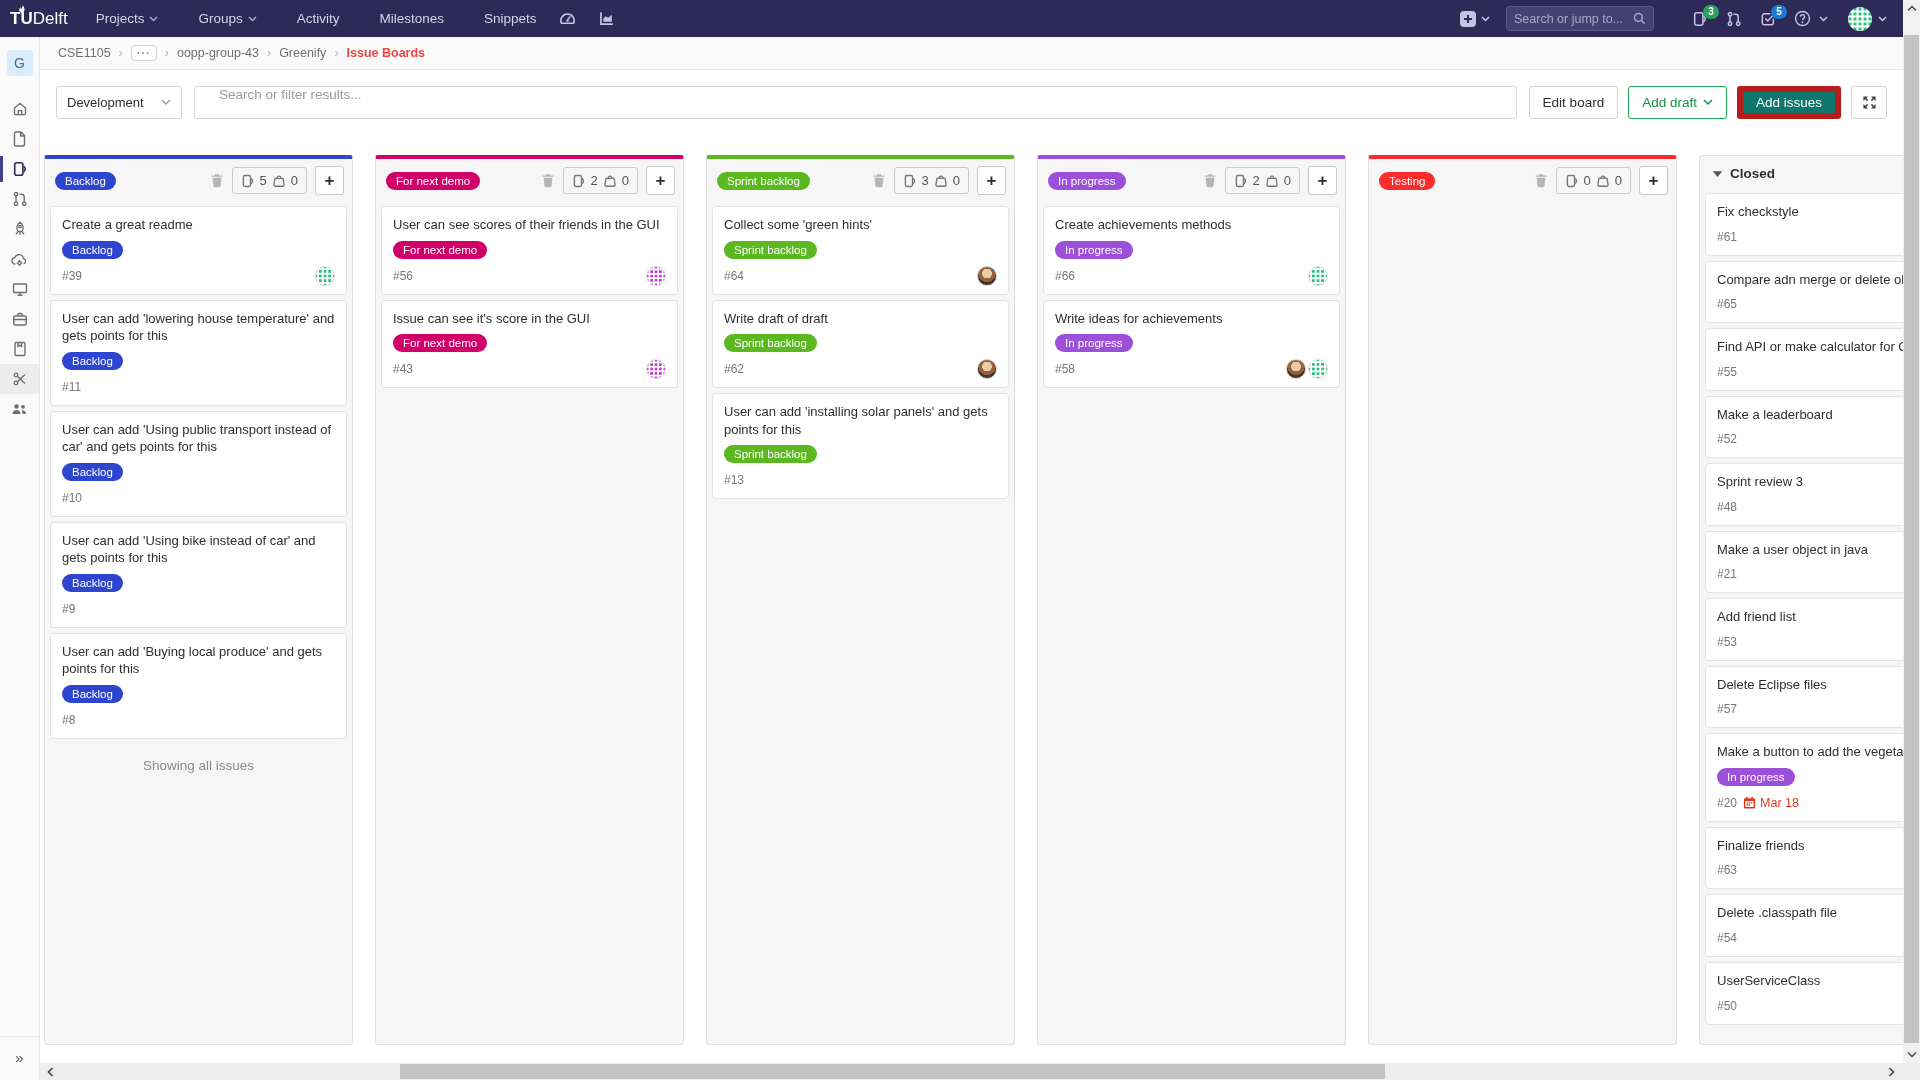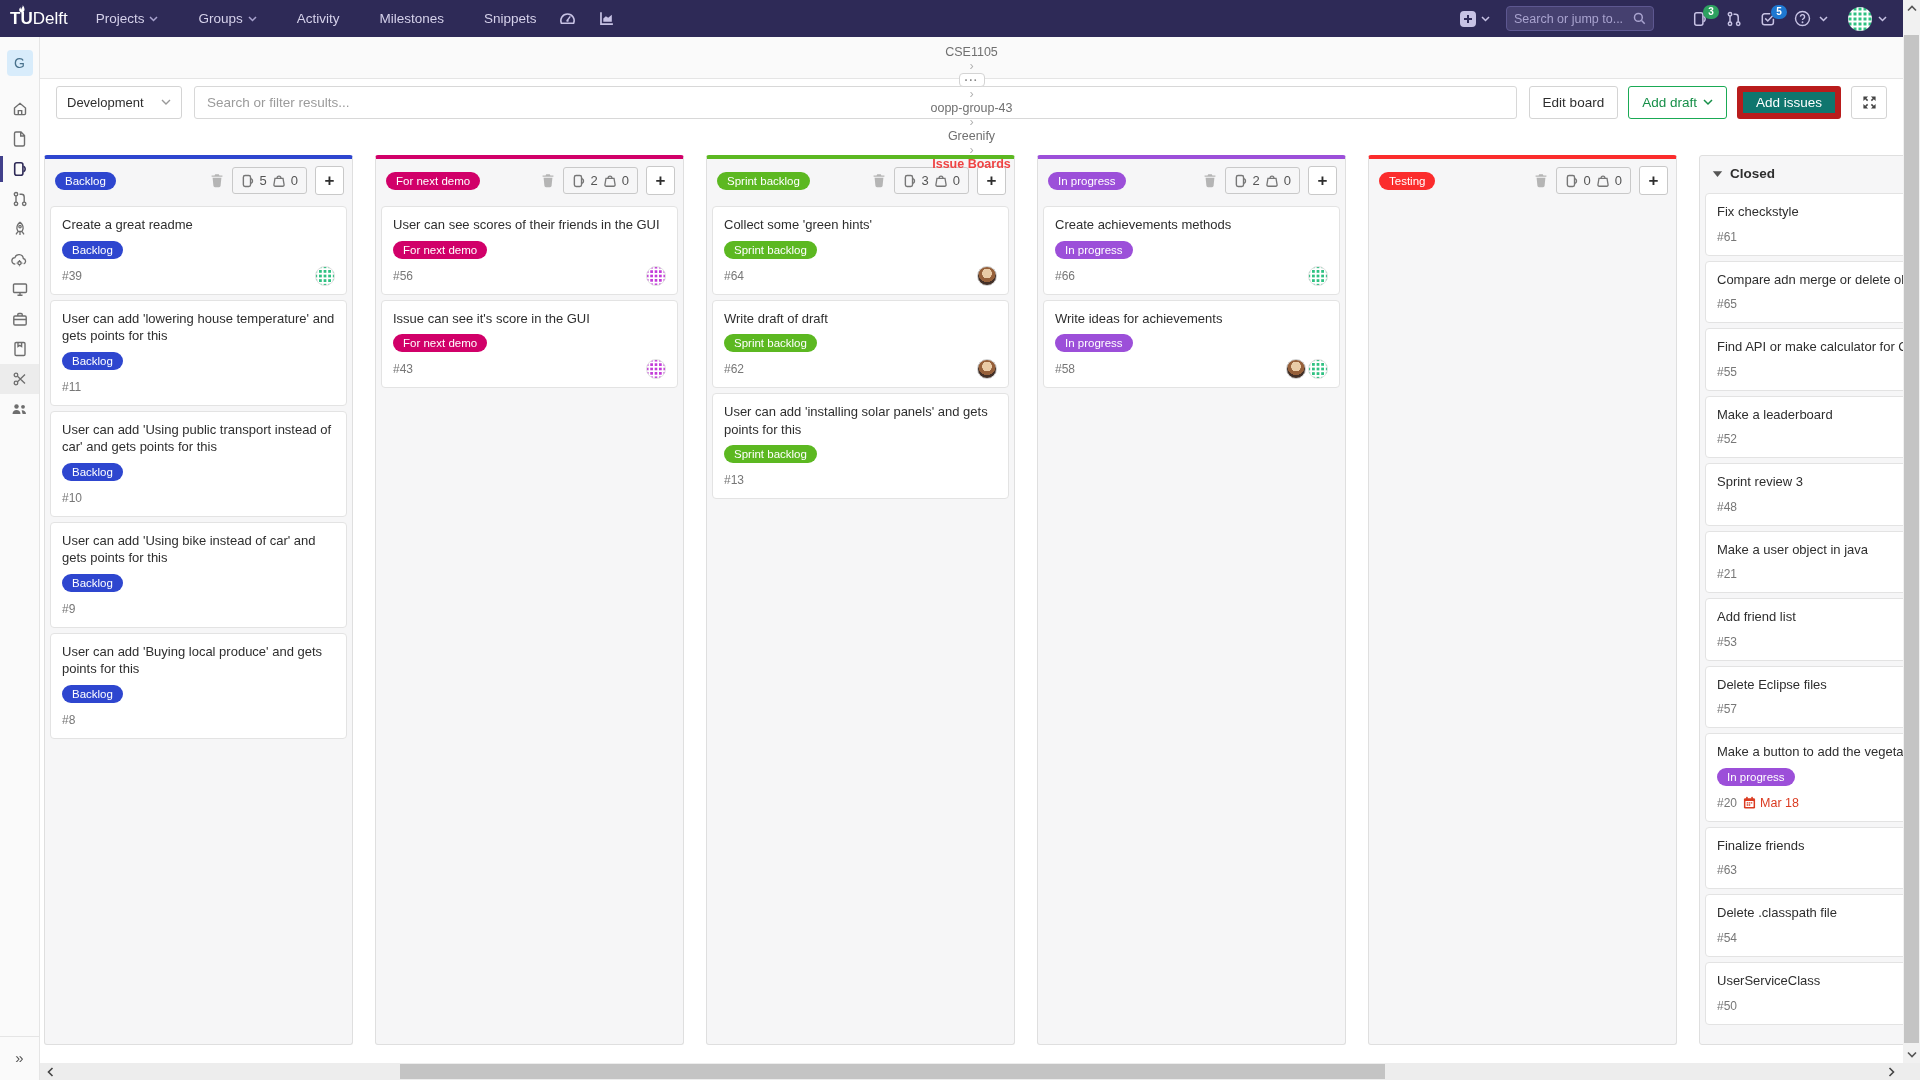--- a/index.html
+++ b/index.html
@@ -20,42 +20,42 @@
   .nav-search input { flex:1; background:transparent; border:none; outline:none; color:#cac5e4; font-size:12.5px; width:110px; font-family:"Liberation Sans",sans-serif; }
   .nav-search input::placeholder { color:#a9a3cf; }
   .nav-ico { position:relative; color:#c7c2e4; margin-left:18px; cursor:pointer; display:flex; align-items:center; }
   .badge { position:absolute; top:-6px; right:-11px; min-width:16px; height:14px; border-radius:8px; color:#fff; font-size:10px; font-weight:bold; display:flex; align-items:center; justify-content:center; padding:0 4px; }
   .badge.green { background:#2da160; }
   .badge.blue { background:#1f78d1; }
   .nav-avatar { width:24px; height:24px; border-radius:50%; margin-left:20px; cursor:pointer; }
   .chev-s { margin-left:4px; }
 
   
-  .breadcrumb-bar { position:absolute; top:37px; left:40px; right:17px; height:42px; background:#fafafa; border-bottom:1px solid #e5e5e5; display:flex; align-items:center; padding:8px 18px; font-size:12.5px; color:#707070; z-index:10;flex-direction:column; }
+  .breadcrumb-bar { position:absolute; top:37px; left:40px; right:17px; height:33px; background:#fafafa; border-bottom:1px solid #e5e5e5; display:flex; align-items:center; padding:0 18px; font-size:12.5px; color:#707070; z-index:10; }
   .crumb { cursor:pointer; white-space:nowrap; }
   .crumb.last { color:#ef4444; font-weight:bold; cursor:default; }
   .crumb-sep { margin:0 8px; color:#b0b0b0; }
   .crumb-ellipsis { border:1px solid #d4d4d4; border-radius:4px; background:#fff; padding:0 5px; height:16px; display:flex; align-items:center; letter-spacing:1px; font-weight:bold; color:#888; cursor:pointer; font-size:11px; }
 
   
   .sidebar { position:absolute; top:37px; left:0; bottom:0; width:40px; background:#fafafa; border-right:1px solid #e5e5e5; z-index:20; }
   .proj-avatar { width:26px; height:26px; margin:13px auto 18px; background:#d8ecfb; border-radius:4px; color:#48718c; font-size:14px; display:flex; align-items:center; justify-content:center; cursor:pointer; }
   .sb-item { height:30px; display:flex; align-items:center; justify-content:center; color:#6e6e6e; cursor:pointer; position:relative; }
   .sb-item.active { color:#2e2a57; }
   .sb-item.active::before { content:""; position:absolute; left:0; top:2px; bottom:2px; width:3px; background:#41408b; }
   .sb-item.hover { background:#ececec; }
   .sb-collapse { position:absolute; bottom:14px; left:0; width:39px; border-top:1px solid #e5e5e5; padding-top:12px; text-align:center; color:#555; font-size:15px; cursor:pointer; }
 
   
   .main { position:absolute; top:70px; left:40px; width:1863px; bottom:17px; background:#fff; overflow:hidden; }
 
   .controls { position:absolute; top:16px; left:16px; right:16px; height:33px; display:flex; align-items:center; }
   .board-select { width:126px; height:33px; border:1px solid #d4d4d4; border-radius:3px; background:#fff; display:flex; align-items:center; padding:0 10px; font-size:13px; color:#2e2e2e; cursor:pointer; margin-right:12px; }
   .board-select .sel-chev { margin-left:auto; color:#999; }
-  .filter-box { flex:1; height:33px; border:1px solid #d8d8d8; border-radius:3px; background:#fff; display:flex; align-items:center; padding:0 12px; margin-right:12px; }
+  .filter-box { flex:1; height:33px; border:1px solid #d8d8d8; border-radius:3px; background:#fff; display:flex; align-items:flex-start; padding:0 24px; margin-right:12px; }
   .filter-box input { border:none; outline:none; width:100%; font-size:13.5px; color:#555; font-family:"Liberation Sans",sans-serif; }
   .filter-box input::placeholder { color:#9b9b9b; }
   .btn { height:33px; border-radius:3px; font-size:13.5px; display:flex; align-items:center; justify-content:center; cursor:pointer; padding:0 13px; white-space:nowrap; }
   .btn-default { background:#fff; border:1px solid #d4d4d4; color:#2e2e2e; margin-right:10px; }
   .btn-green-o { background:#fff; border:1px solid #1aaa55; color:#168f48; margin-right:10px; gap:6px; }
   .btn-green { background:#0f766e; border:6px solid #b91c1c; color:#fff; margin-right:10px; }
   .btn-icon { width:36px; padding:0; background:#fff; border:1px solid #d4d4d4; color:#444; }
 
   
   .board { position:absolute; top:85px; left:4px; right:-200px; bottom:18px; display:flex; align-items:stretch; }
@@ -395,20 +395,21 @@
     </div>
   </div>
           <div class="card">
     <div class="card-title">User can add 'Buying local produce' and gets points for this</div>
     <span class="pill card-label" style="background:#2E46CF">Backlog</span><br>
     <div class="card-foot">
       <span class="card-id">#8</span>
       <span class="avatars"></span>
     </div>
   </div>
+          <div class="showing-all">Showing all issues</div>
         </div>
     </div>
       <div class="column" style="border-top-color:#D10069">
       <div class="col-header">
         <span class="pill" style="background:#D10069">For next demo</span>
         <span class="col-tools">
           <span class="trash">
               <svg width="14" height="15" viewBox="0 0 14 15">
                 <path fill="currentColor" d="M5.2 1.2h3.6l.6 1.2h3v1.4H1.6V2.4h3zM2.6 4.8h8.8l-.8 8a1.6 1.6 0 0 1-1.6 1.4H5a1.6 1.6 0 0 1-1.6-1.4z"></path>
               </svg>

